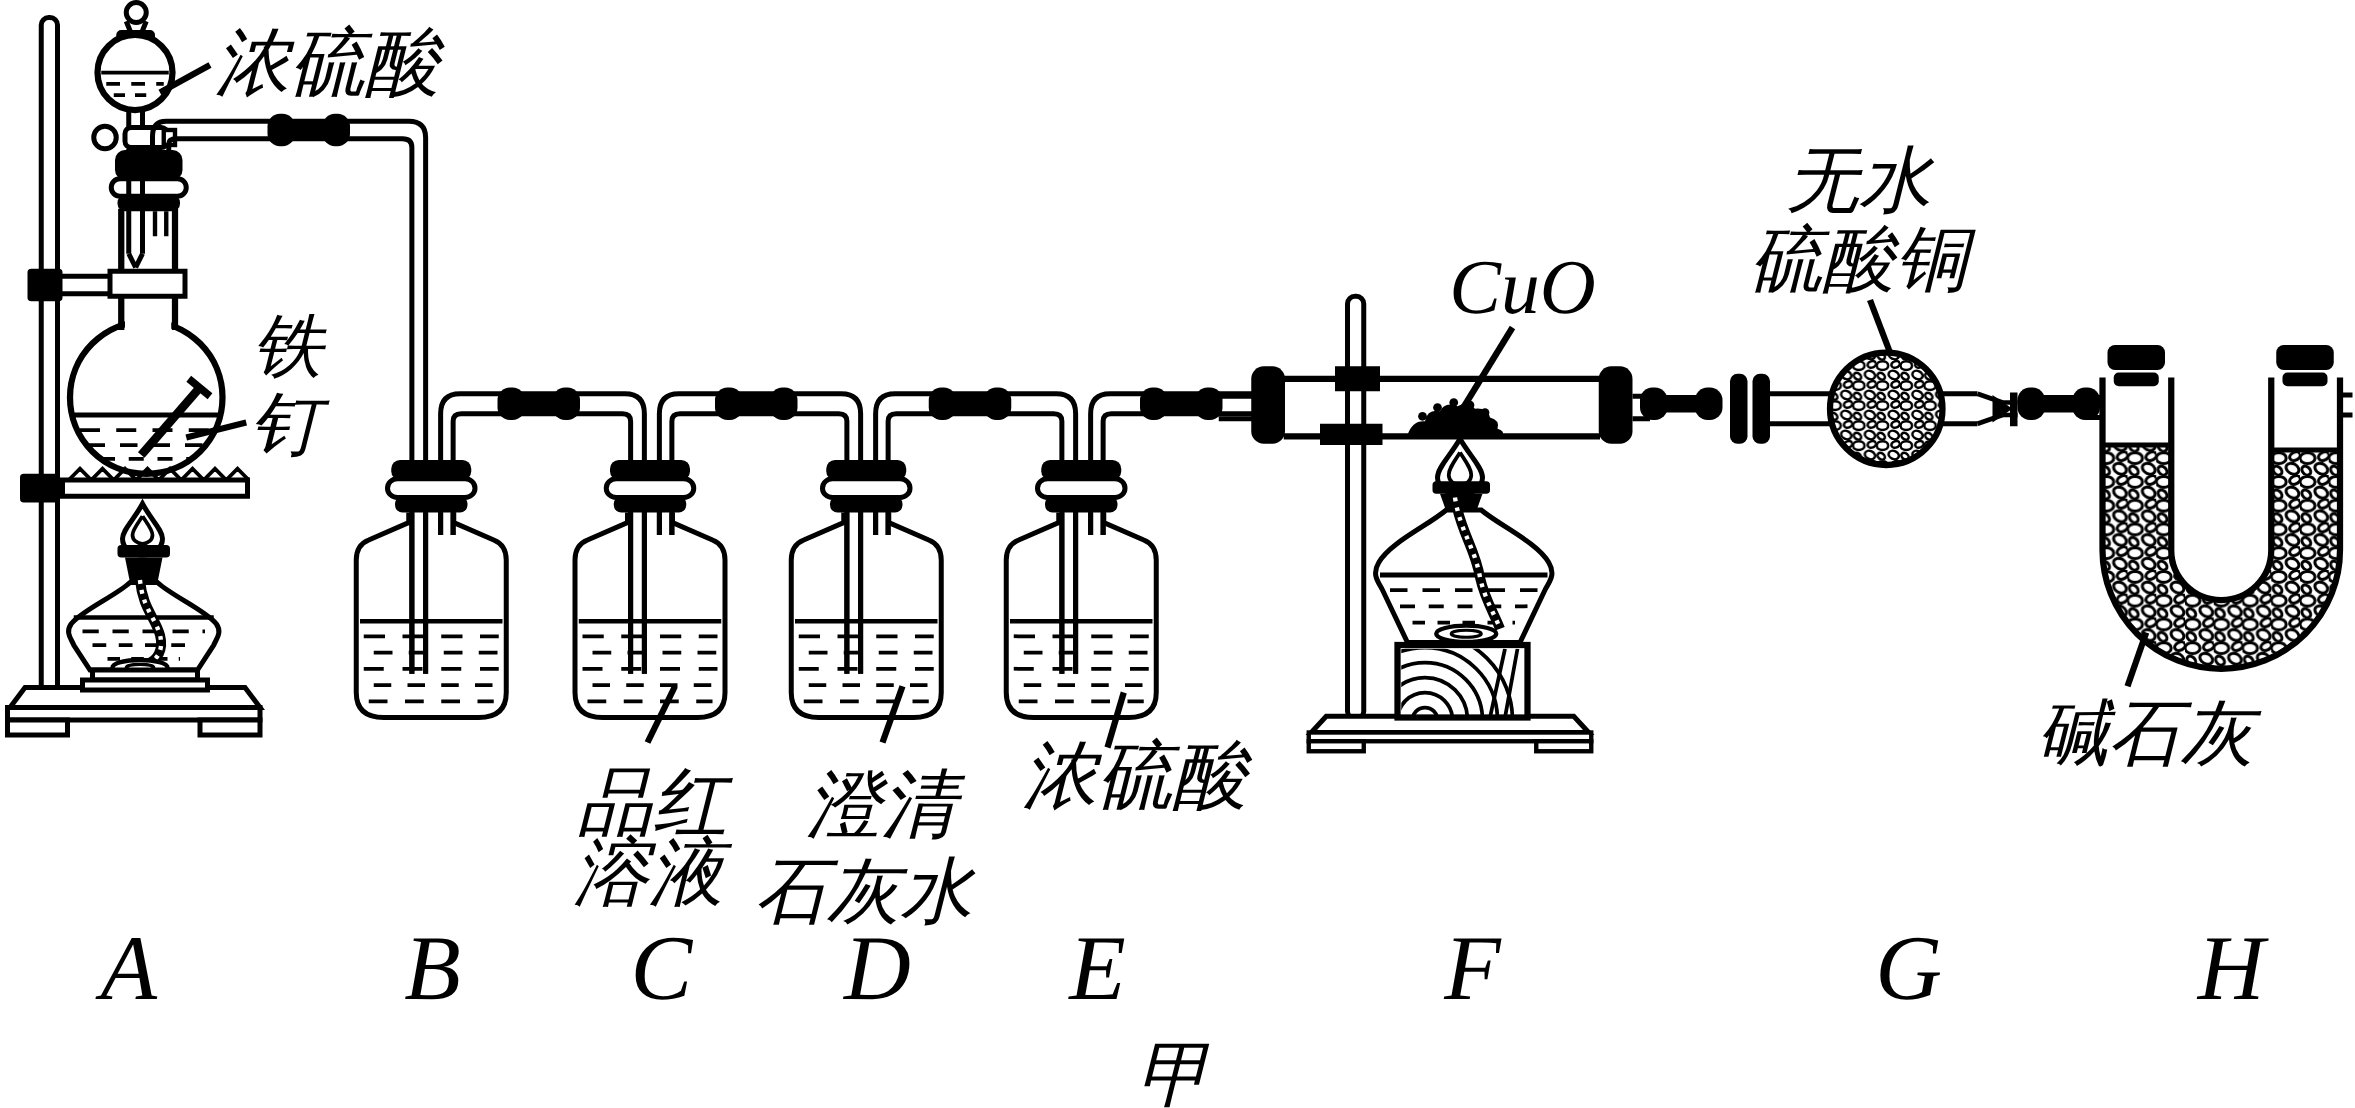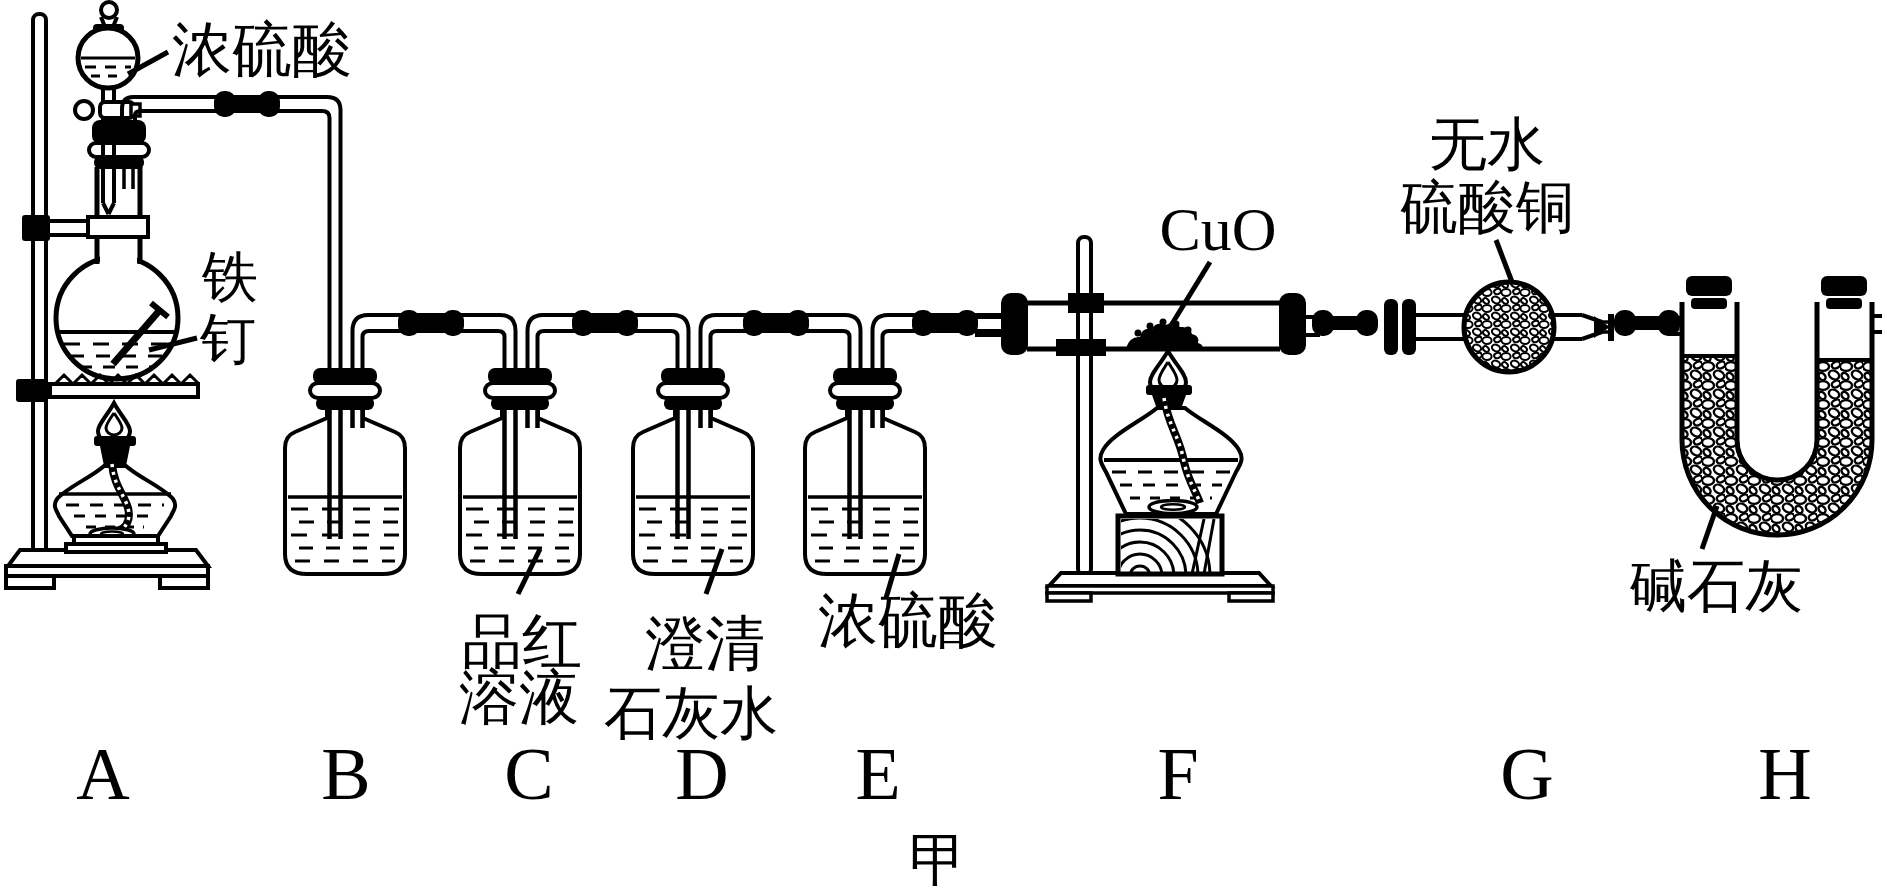--- a/index.html
+++ b/index.html
@@ -1,16 +1,16 @@
 <!DOCTYPE html>
 <html><head>
 <meta charset="utf-8">
 <style>
   html,body{margin:0;padding:0;background:#fff;}
-  .stage{width:1884px;height:886px;position:relative;background:#fff;overflow:hidden;}
+  .stage{width:1884px;height:886px;position:relative;background:#fff;overflow:hidden;font-style:italic;}
   svg{display:block;}
   text{fill:#000;}
   .cjk{font-family:"Liberation Sans","DejaVu Sans",sans-serif;}
   .ltr{font-family:"Liberation Serif","DejaVu Serif",serif;}
 </style>
 </head>
 <body>
 
 <div class="stage">
 <svg width="1884" height="886" viewBox="0 0 1884 886" xmlns="http://www.w3.org/2000/svg">

